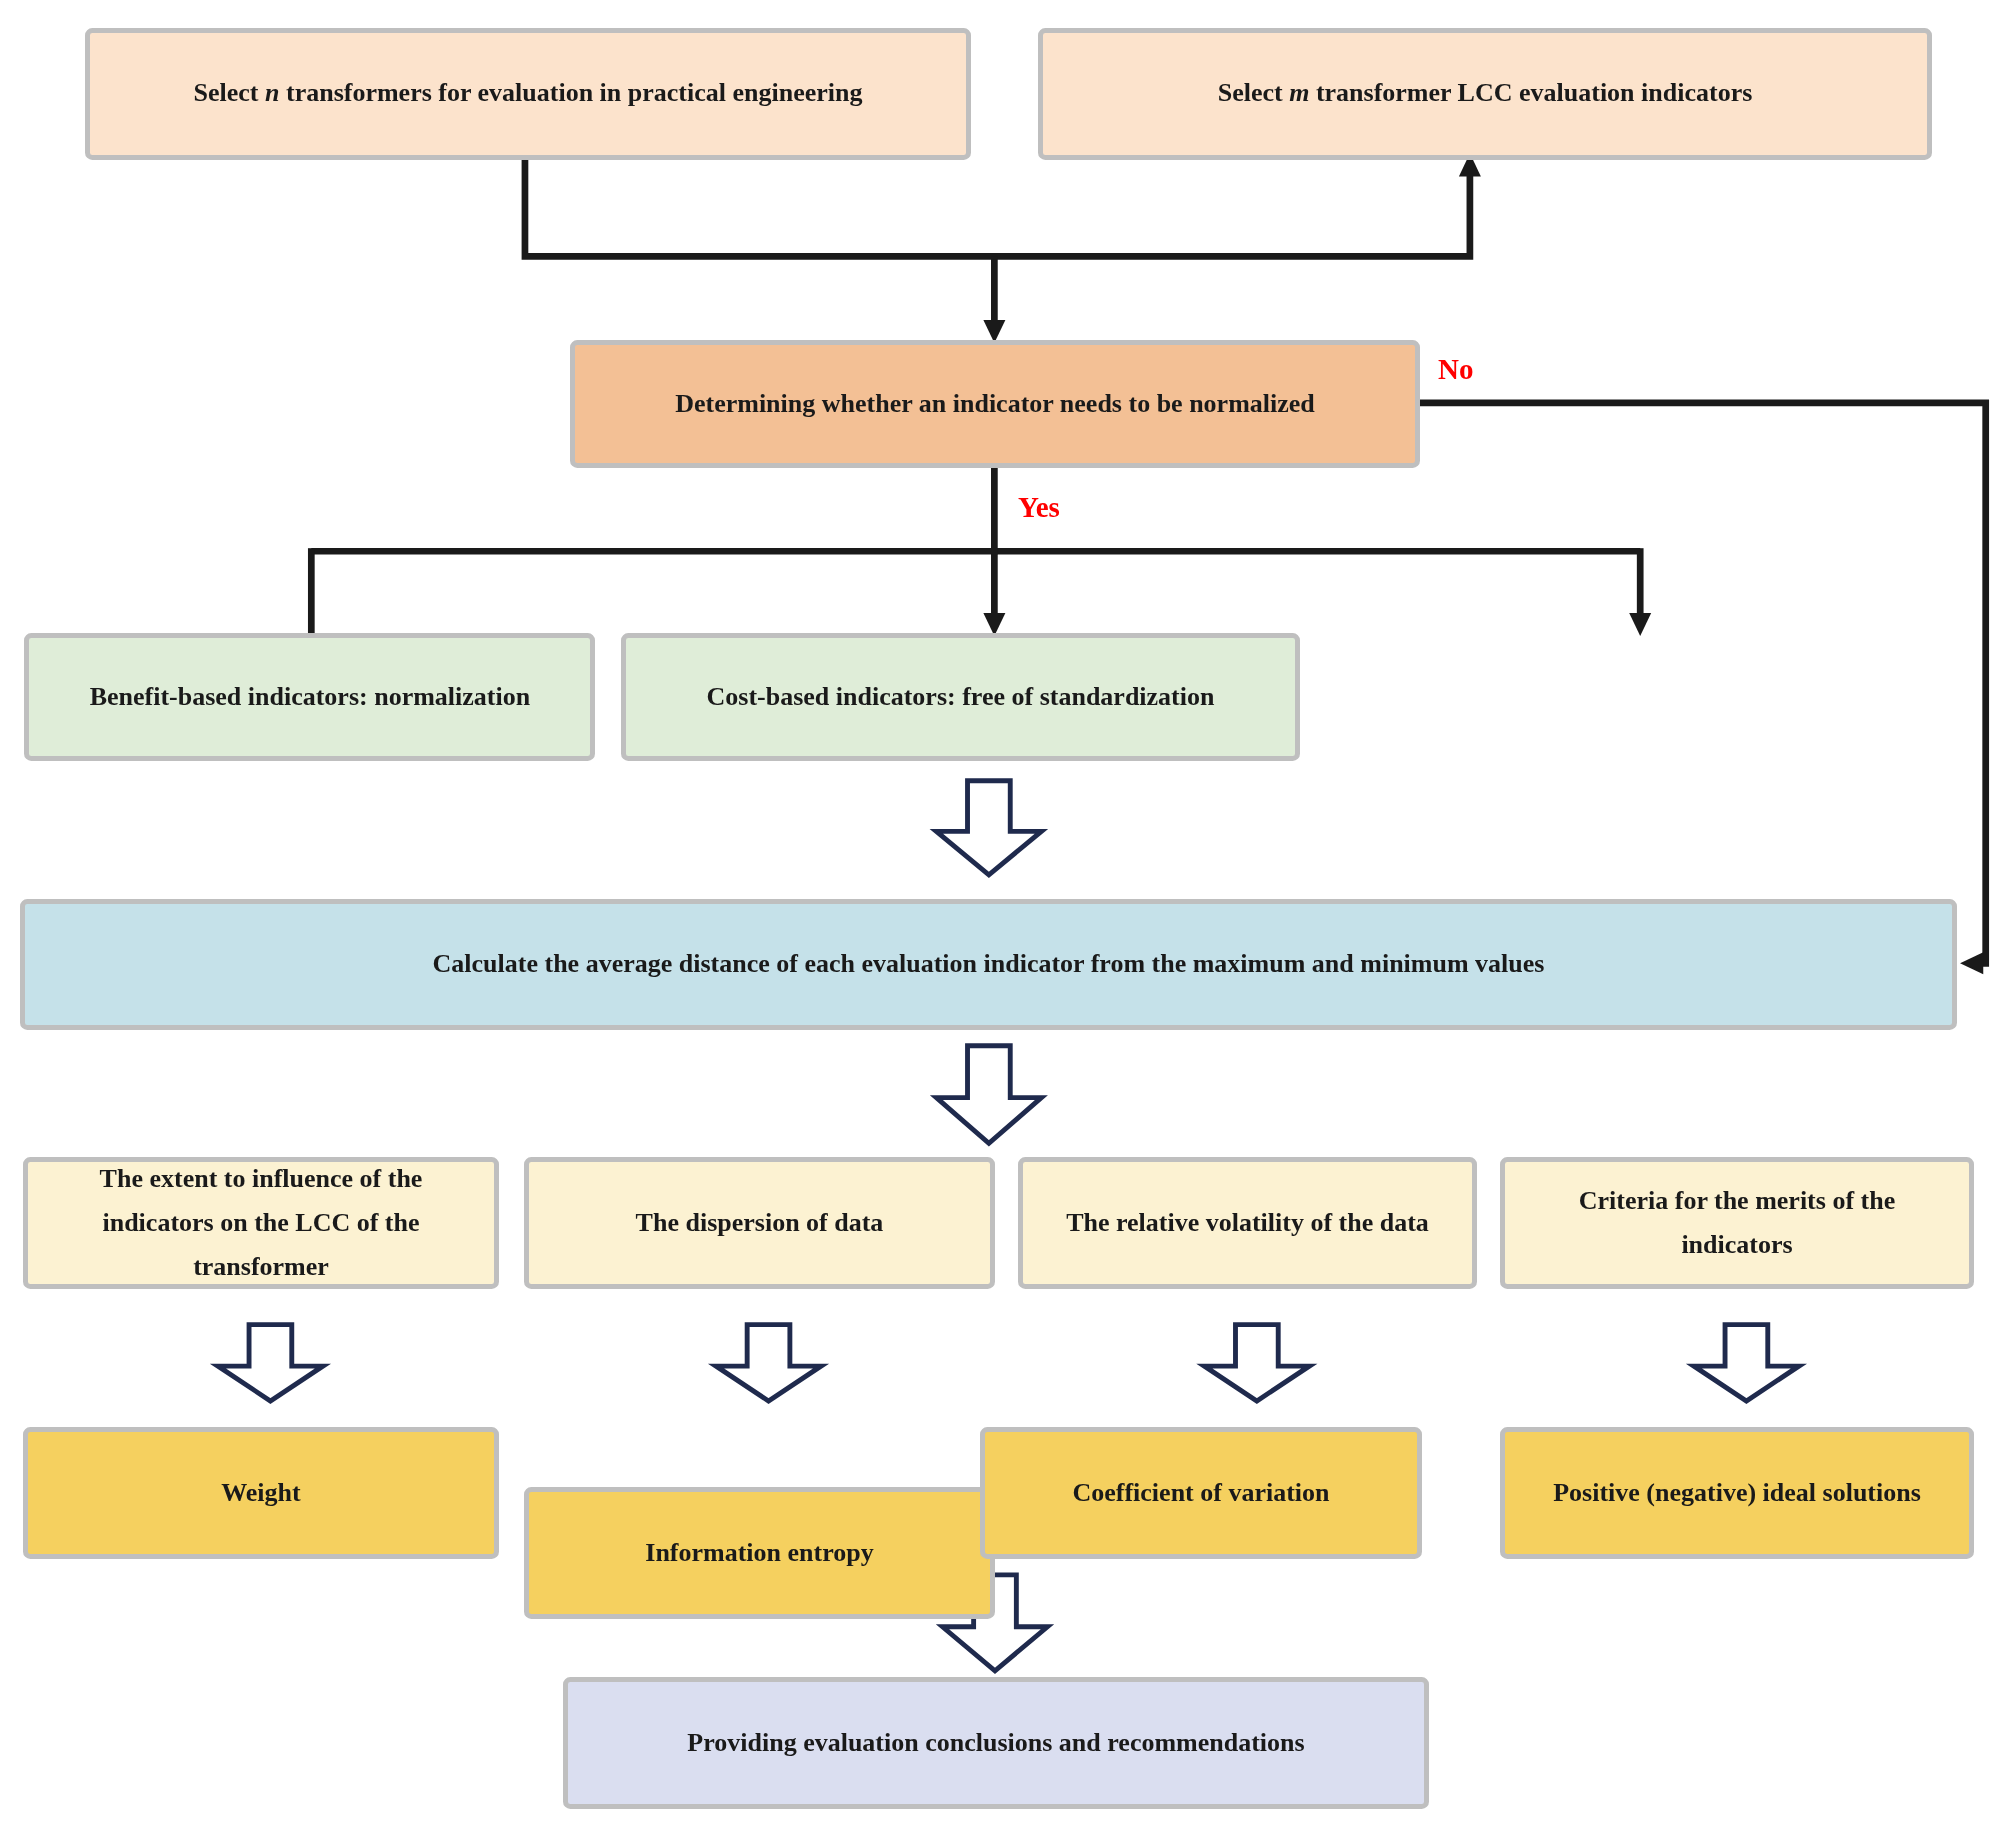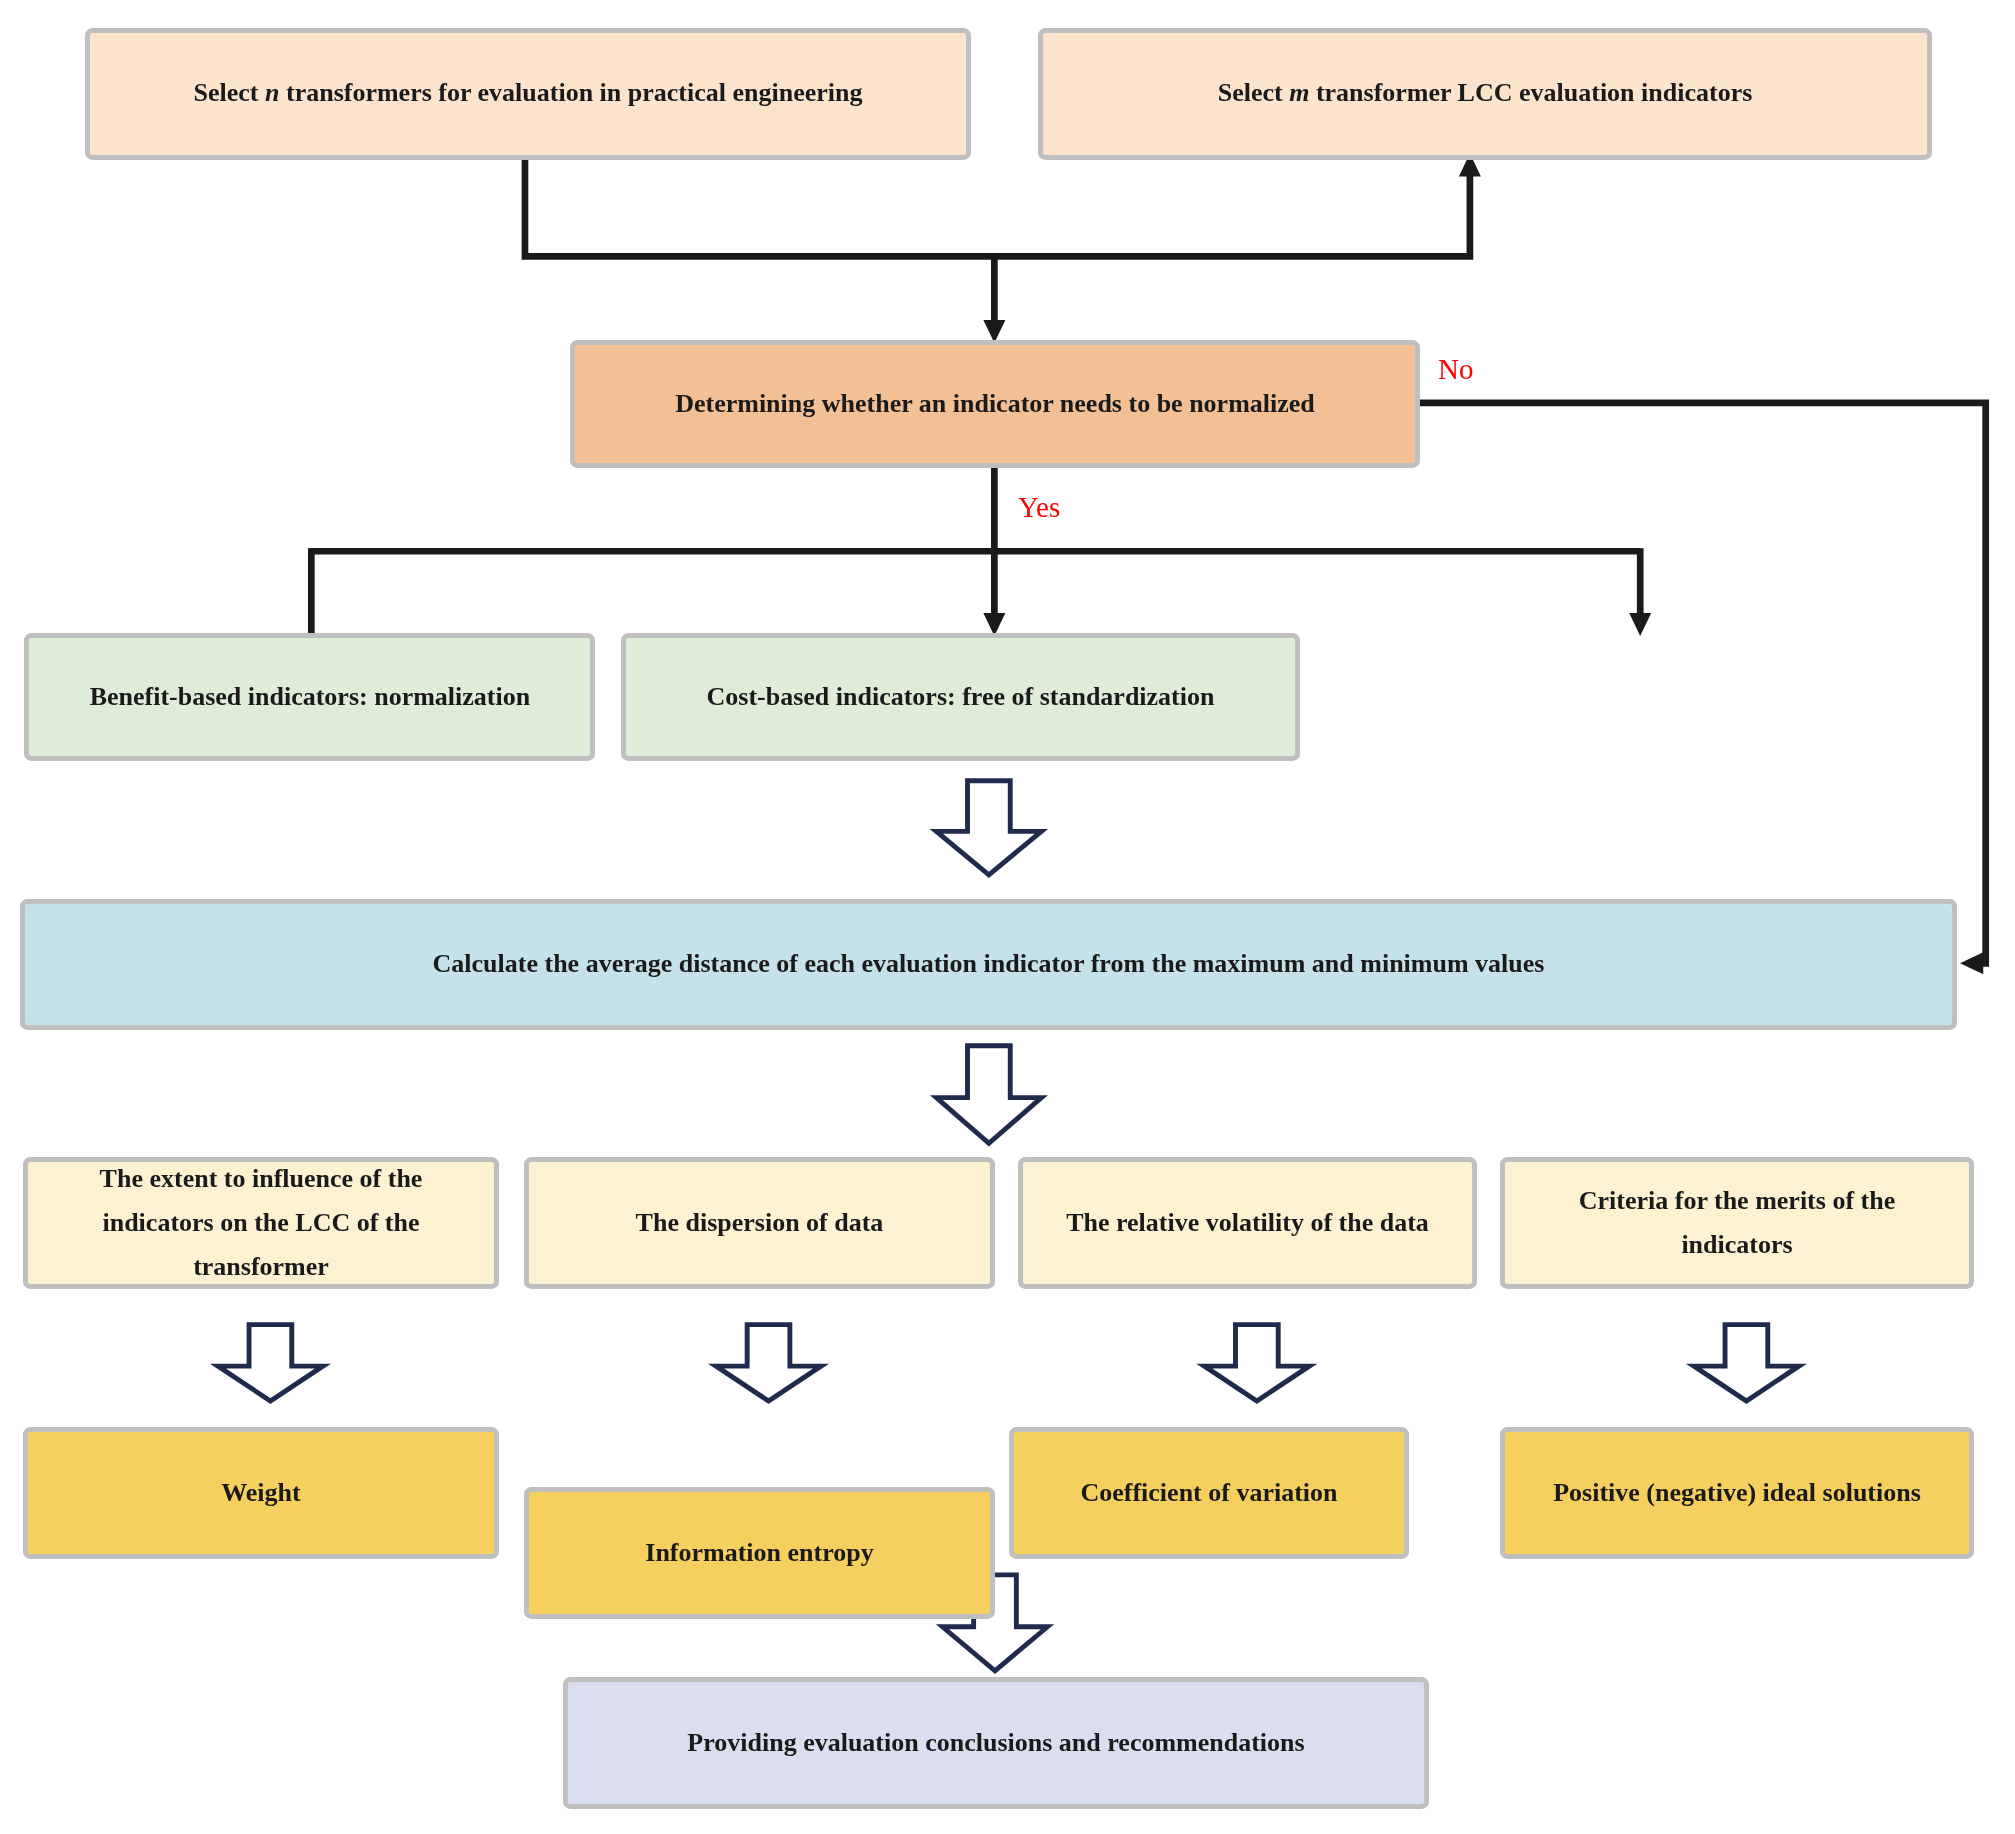--- a/index.html
+++ b/index.html
@@ -27,21 +27,21 @@
   .node i{font-style:italic;font-weight:700;}
   .peach   {background:var(--peach);}
   .orange  {background:var(--orange);}
   .green   {background:var(--green);}
   .blue    {background:var(--blue);text-align:center;}
   .cream   {background:var(--cream);}
   .gold    {background:var(--gold);}
   .lavender{background:var(--lavender);font-family:Liberation Serif, serif;}
   .edge-label{
     position:absolute;
-    font-weight:400;
+    font-weight:700;
     font-size:29px;
     color:var(--label_red);
     font-family:"Liberation Serif", serif;
   }
   .wire{stroke:var(--line);stroke-width:11;fill:none;}
   .ahead{fill:var(--line);stroke:none;}
   .blockarrow{fill:#ffffff;stroke:var(--arrow_outline);stroke-width:8;stroke-linejoin:miter;}
 </style>
 </head>
 <body>
@@ -114,21 +114,21 @@
   <div class="node cream" style="left:1500px;top:1157px;width:474px;height:132px;line-height:1.7">
     <span>Criteria for the merits of the indicators</span>
   </div>
 
   <div class="node gold" style="left:23px;top:1427px;width:476px;height:132px">
     <span>Weight</span>
   </div>
   <div class="node gold" style="left:524px;top:1487px;width:471px;height:132px">
     <span>Information entropy</span>
   </div>
-  <div class="node gold" style="left:1009px;top:1427px;width:400px;height:132px">
+  <div class="node gold" style="left:980px;top:1427px;width:442px;height:132px">
     <span>Coefficient of variation</span>
   </div>
   <div class="node gold" style="left:1500px;top:1427px;width:474px;height:132px;line-height:1.7">
     <span>Positive (negative) ideal solutions</span>
   </div>
 
   <div class="node lavender" style="left:563px;top:1677px;width:866px;height:132px">
     <span>Providing evaluation conclusions and recommendations</span>
   </div>
 

